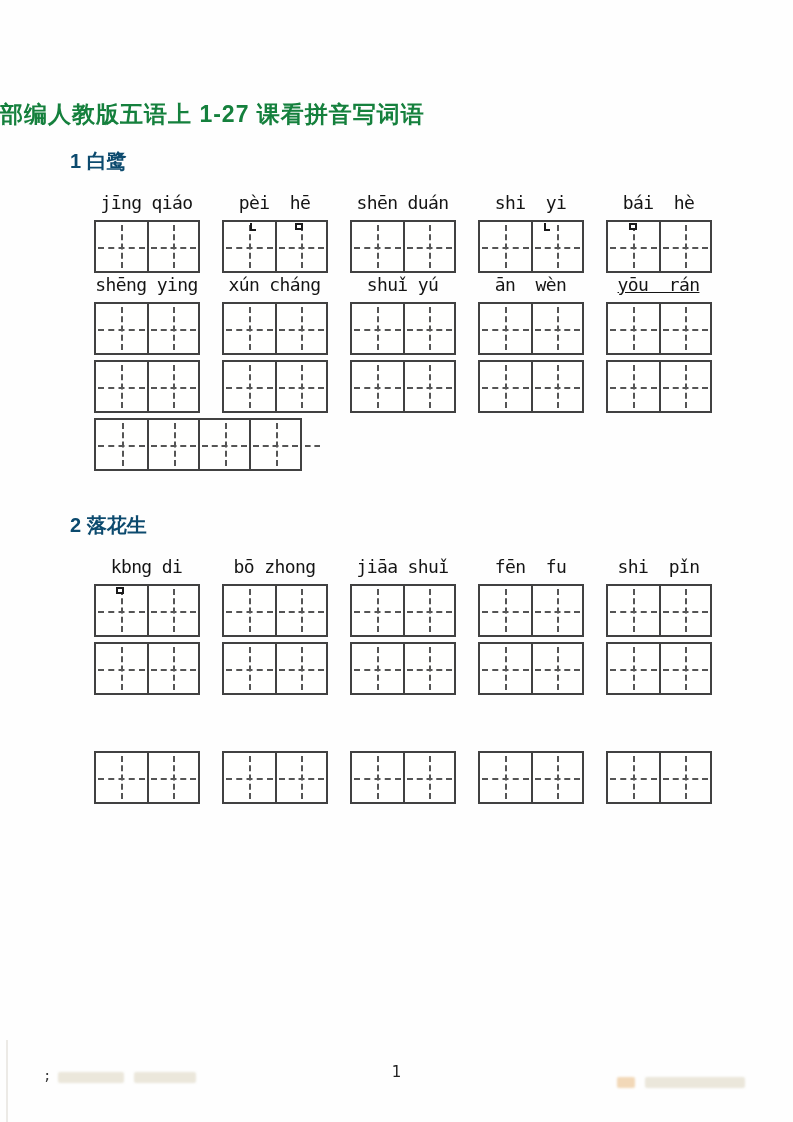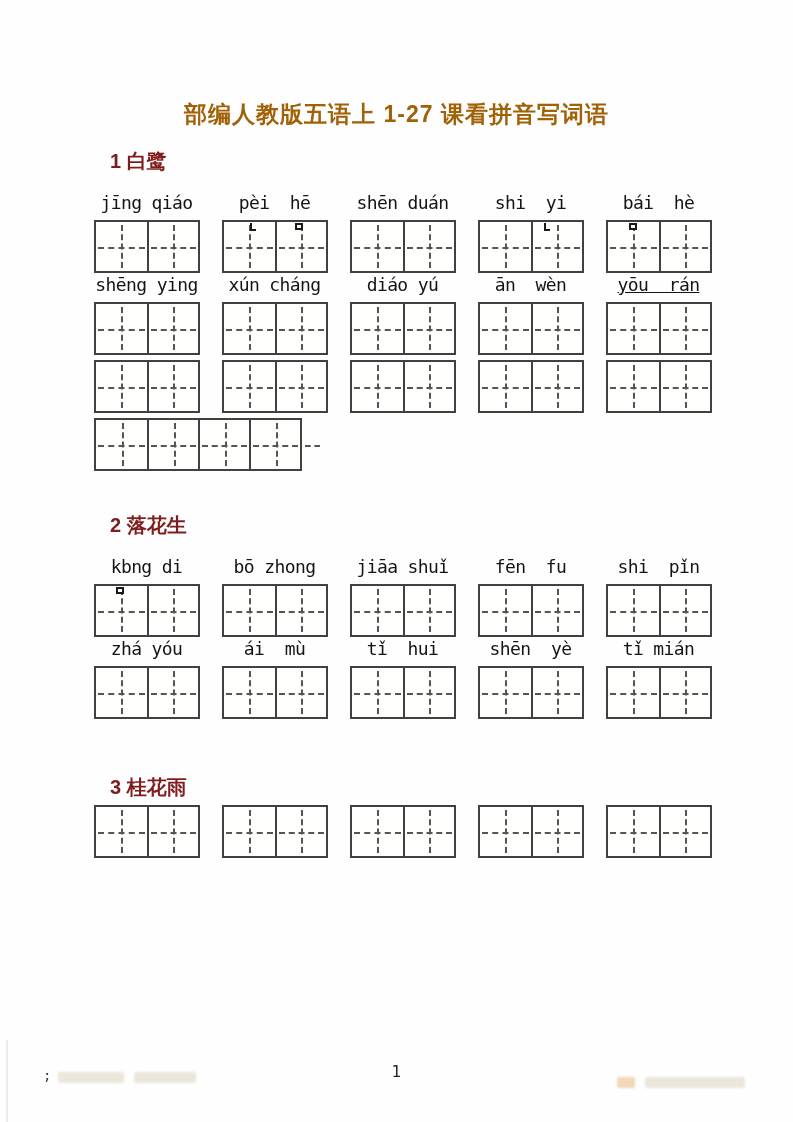--- a/index.html
+++ b/index.html
@@ -8,37 +8,36 @@
     position:relative;
     width:793px; height:1122px;
     margin:0 auto;
     background:#fefefe;
     overflow:hidden;
     font-family:"Liberation Sans", sans-serif;
     color:#151515;
   }
   .title {
     padding-top:100px;
-    text-align:center;
     font-size:23px;
     font-weight:700;
     letter-spacing:1px;
     line-height:29px;
-    color:#a16207;
+    color:#15803d;
   }
   .lesson { }
   .lesson:nth-of-type(1) { margin-top:20px; }
   .lesson:nth-of-type(2) { margin-top:42px; }
   .lesson:nth-of-type(3) { margin-top:56px; }
   .heading {
-    margin-left:110px;
+    margin-left:70px;
     font-size:20px;
     font-weight:700;
     line-height:25px;
-    color:#7f1d1d;
+    color:#0c4a6e;
   }
   .pinyin-row, .box-row {
     display:flex;
     gap:21px;
     padding-left:93px;
   }
   .pinyin-row { }
   .heading + .pinyin-row { margin-top:17px; }
   .box-row { margin-top:5px; }
   .pinyin {
@@ -162,21 +161,21 @@
               <div class="tzg-cell">
                 <span class="mark mark-sq" style="left: 42%;"></span>
               </div>
               <div class="tzg-cell"></div>
             </div>
           </div>
         </div>
         <div class="pinyin-row">
           <div class="pinyin" style="width: 107px;">shēng ying</div>
           <div class="pinyin" style="width: 107px;">xún cháng</div>
-          <div class="pinyin" style="width: 107px;">diáo yú</div>
+          <div class="pinyin" style="width: 107px;">shuǐ yú</div>
           <div class="pinyin" style="width: 107px;">ān  wèn</div>
           <div class="pinyin" style="width: 107px; text-decoration: underline;">yōu  rán</div>
         </div>
         <div class="box-row">
           <div class="box-wrap" style="width: 107px;">
             <div class="tzg-box">
               <div class="tzg-cell"></div>
               <div class="tzg-cell"></div>
             </div>
           </div>
@@ -285,27 +284,20 @@
               <div class="tzg-cell"></div>
             </div>
           </div>
           <div class="box-wrap" style="width: 107px;">
             <div class="tzg-box">
               <div class="tzg-cell"></div>
               <div class="tzg-cell"></div>
             </div>
           </div>
         </div>
-        <div class="pinyin-row">
-          <div class="pinyin" style="width: 107px;">zhá yóu</div>
-          <div class="pinyin" style="width: 107px;">ái  mù</div>
-          <div class="pinyin" style="width: 107px;">tǐ  hui</div>
-          <div class="pinyin" style="width: 107px;">shēn  yè</div>
-          <div class="pinyin" style="width: 107px;">tǐ mián</div>
-        </div>
         <div class="box-row">
           <div class="box-wrap" style="width: 107px;">
             <div class="tzg-box">
               <div class="tzg-cell"></div>
               <div class="tzg-cell"></div>
             </div>
           </div>
           <div class="box-wrap" style="width: 107px;">
             <div class="tzg-box">
               <div class="tzg-cell"></div>
@@ -326,21 +318,20 @@
           </div>
           <div class="box-wrap" style="width: 107px;">
             <div class="tzg-box">
               <div class="tzg-cell"></div>
               <div class="tzg-cell"></div>
             </div>
           </div>
         </div>
       </section>
       <section class="lesson">
-        <h2 class="heading">3 桂花雨</h2>
         <div class="box-row">
           <div class="box-wrap" style="width: 107px;">
             <div class="tzg-box">
               <div class="tzg-cell"></div>
               <div class="tzg-cell"></div>
             </div>
           </div>
           <div class="box-wrap" style="width: 107px;">
             <div class="tzg-box">
               <div class="tzg-cell"></div>

